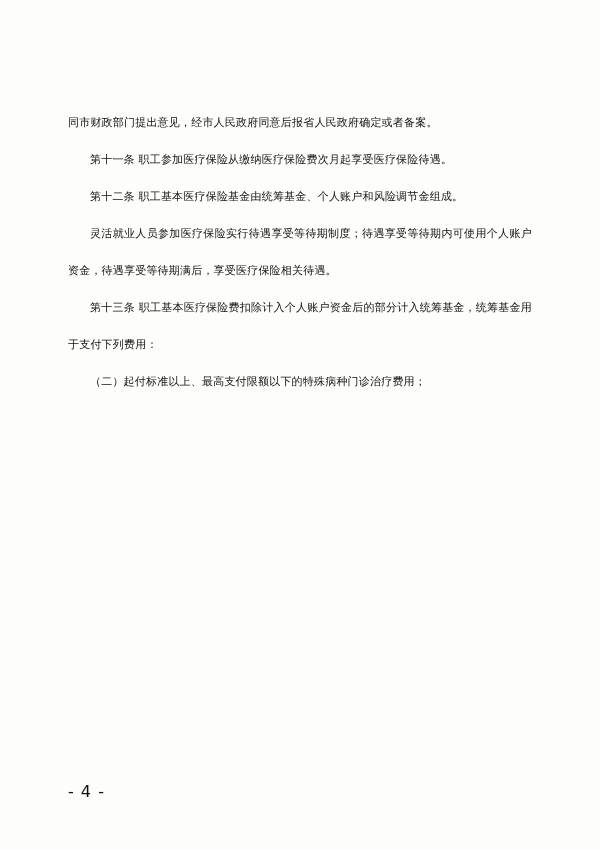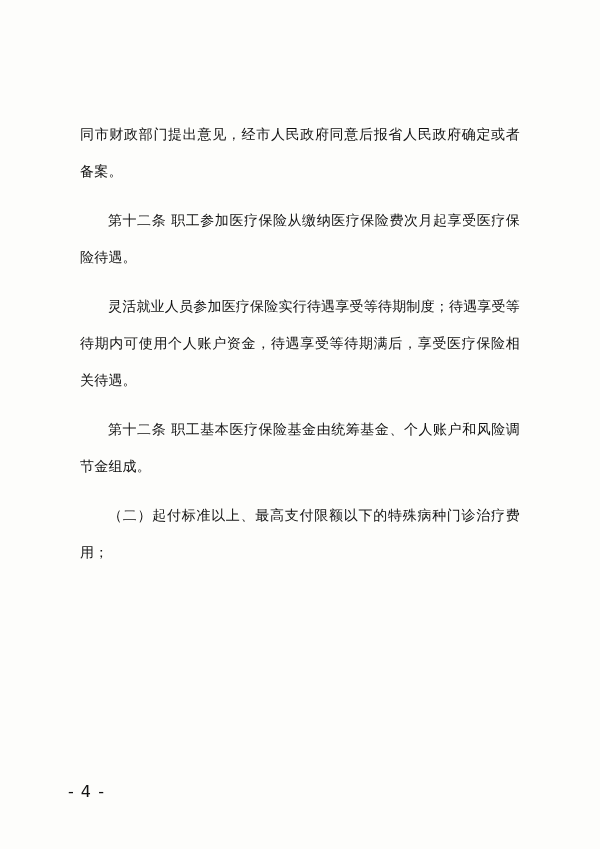--- a/index.html
+++ b/index.html
@@ -21,26 +21,26 @@
     background: #fdfdfb;
     box-sizing: border-box;
   }
   .content {
     position: absolute;
     left: 68px;
     top: 104px;
     width: 464px;
   }
   .para {
-    font-size: 14px;
+    font-size: 11px;
     line-height: 37px;
     letter-spacing: 0.2px;
     text-align: justify;
     text-justify: inter-character;
-    margin: 12px;
+    margin: 0;
     color: #111111;
     font-weight: 500;
   }
   .indent {
     text-indent: 2em;
   }
   .footer {
     position: absolute;
     left: 68px;
     top: 782px;
@@ -49,20 +49,21 @@
     color: #111111;
     letter-spacing: 1px;
   }
 </style>
 </head>
 <body>
 
 <div class="page">
   <div class="content">
     <p class="para">同市财政部门提出意见，经市人民政府同意后报省人民政府确定或者备案。</p>
-    <p class="para indent">第十二条  职工参加医疗保险从缴纳医疗保险费次月起享受医疗保险待遇。</p>
+    <p class="para indent">第十一条  职工参加医疗保险从缴纳医疗保险费次月起享受医疗保险待遇。</p>
+    <p class="para indent">第十二条  职工基本医疗保险基金由统筹基金、个人账户和风险调节金组成。</p>
     <p class="para indent">灵活就业人员参加医疗保险实行待遇享受等待期制度；待遇享受等待期内可使用个人账户资金，待遇享受等待期满后，享受医疗保险相关待遇。</p>
-    <p class="para indent">第十二条  职工基本医疗保险基金由统筹基金、个人账户和风险调节金组成。</p>
+    <p class="para indent">第十三条  职工基本医疗保险费扣除计入个人账户资金后的部分计入统筹基金，统筹基金用于支付下列费用：</p>
     <p class="para indent">（二）起付标准以上、最高支付限额以下的特殊病种门诊治疗费用；</p>
 
   </div>
   <div class="footer">- 4 -</div>
 </div>
 
 </body></html>

